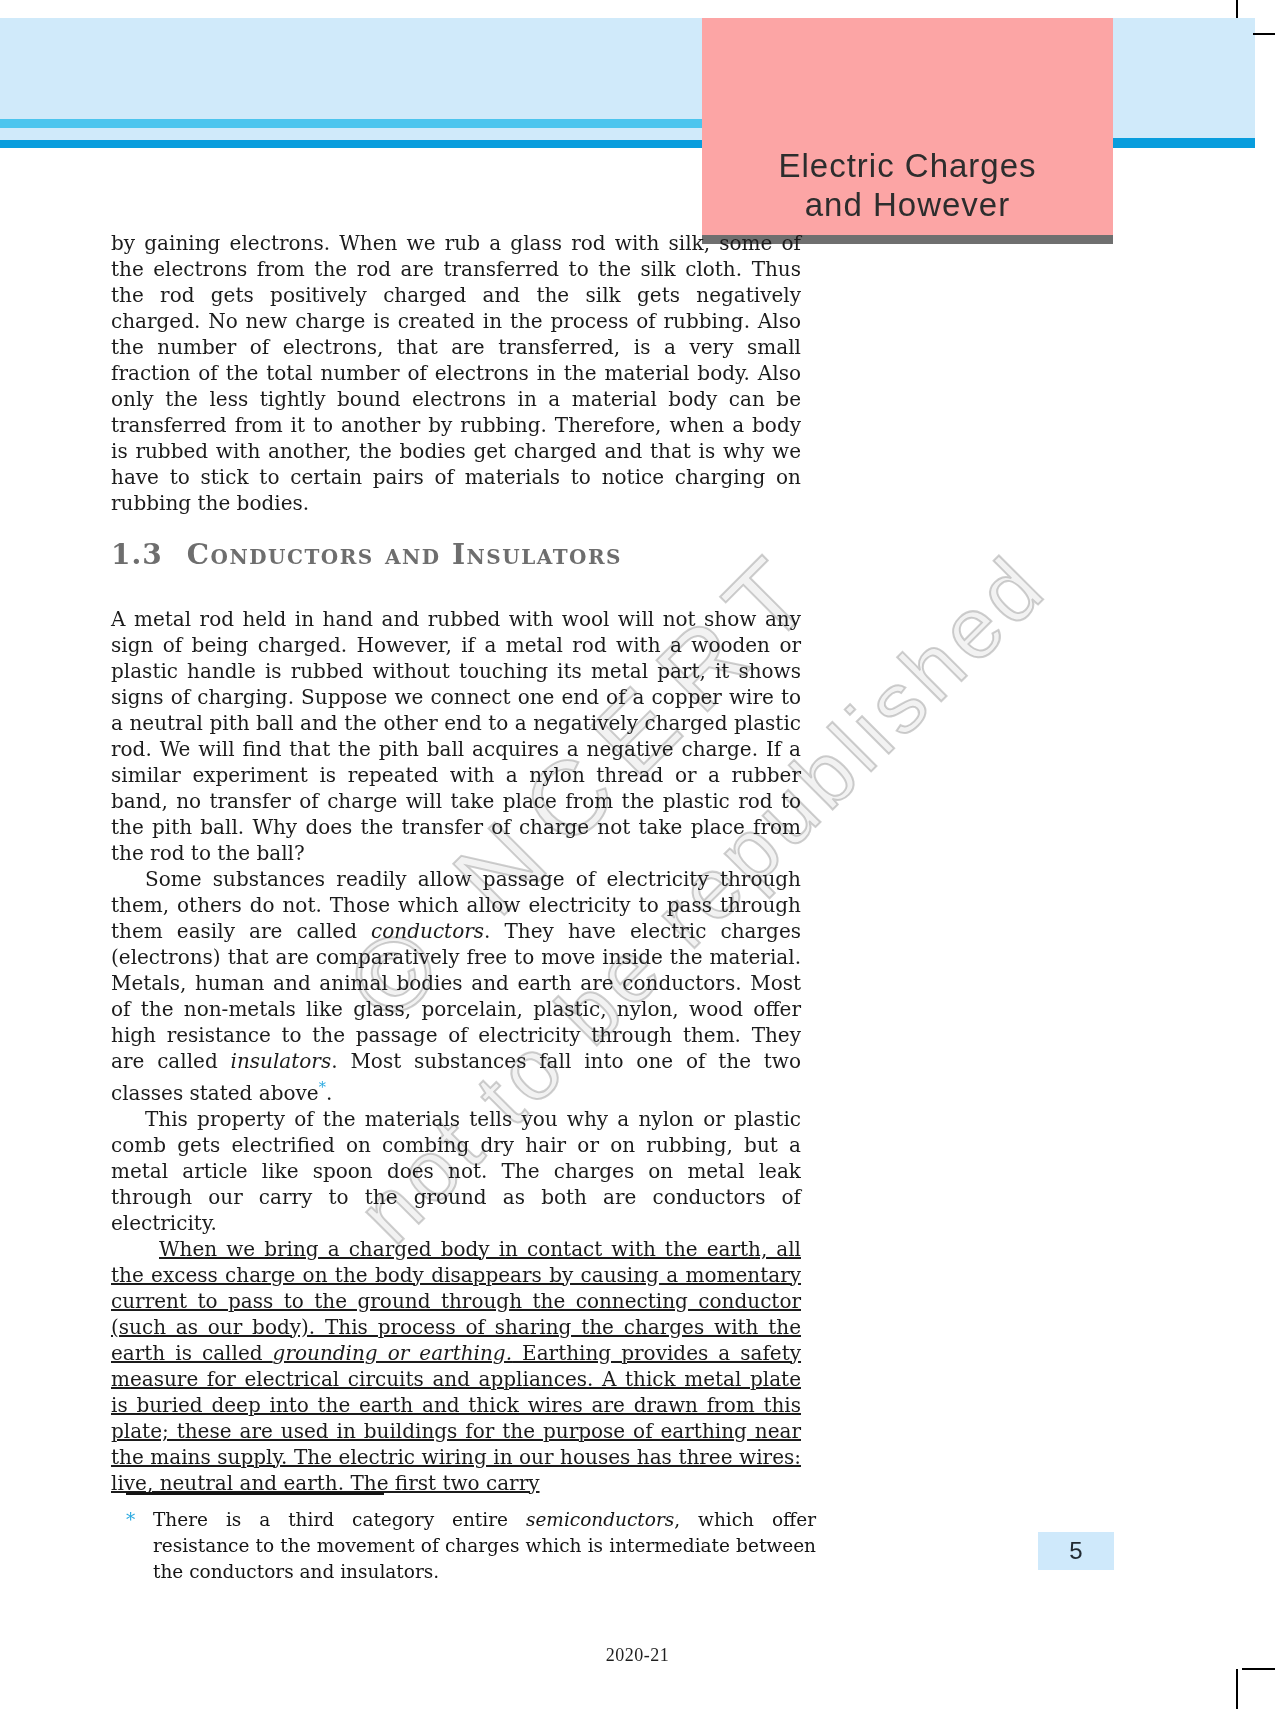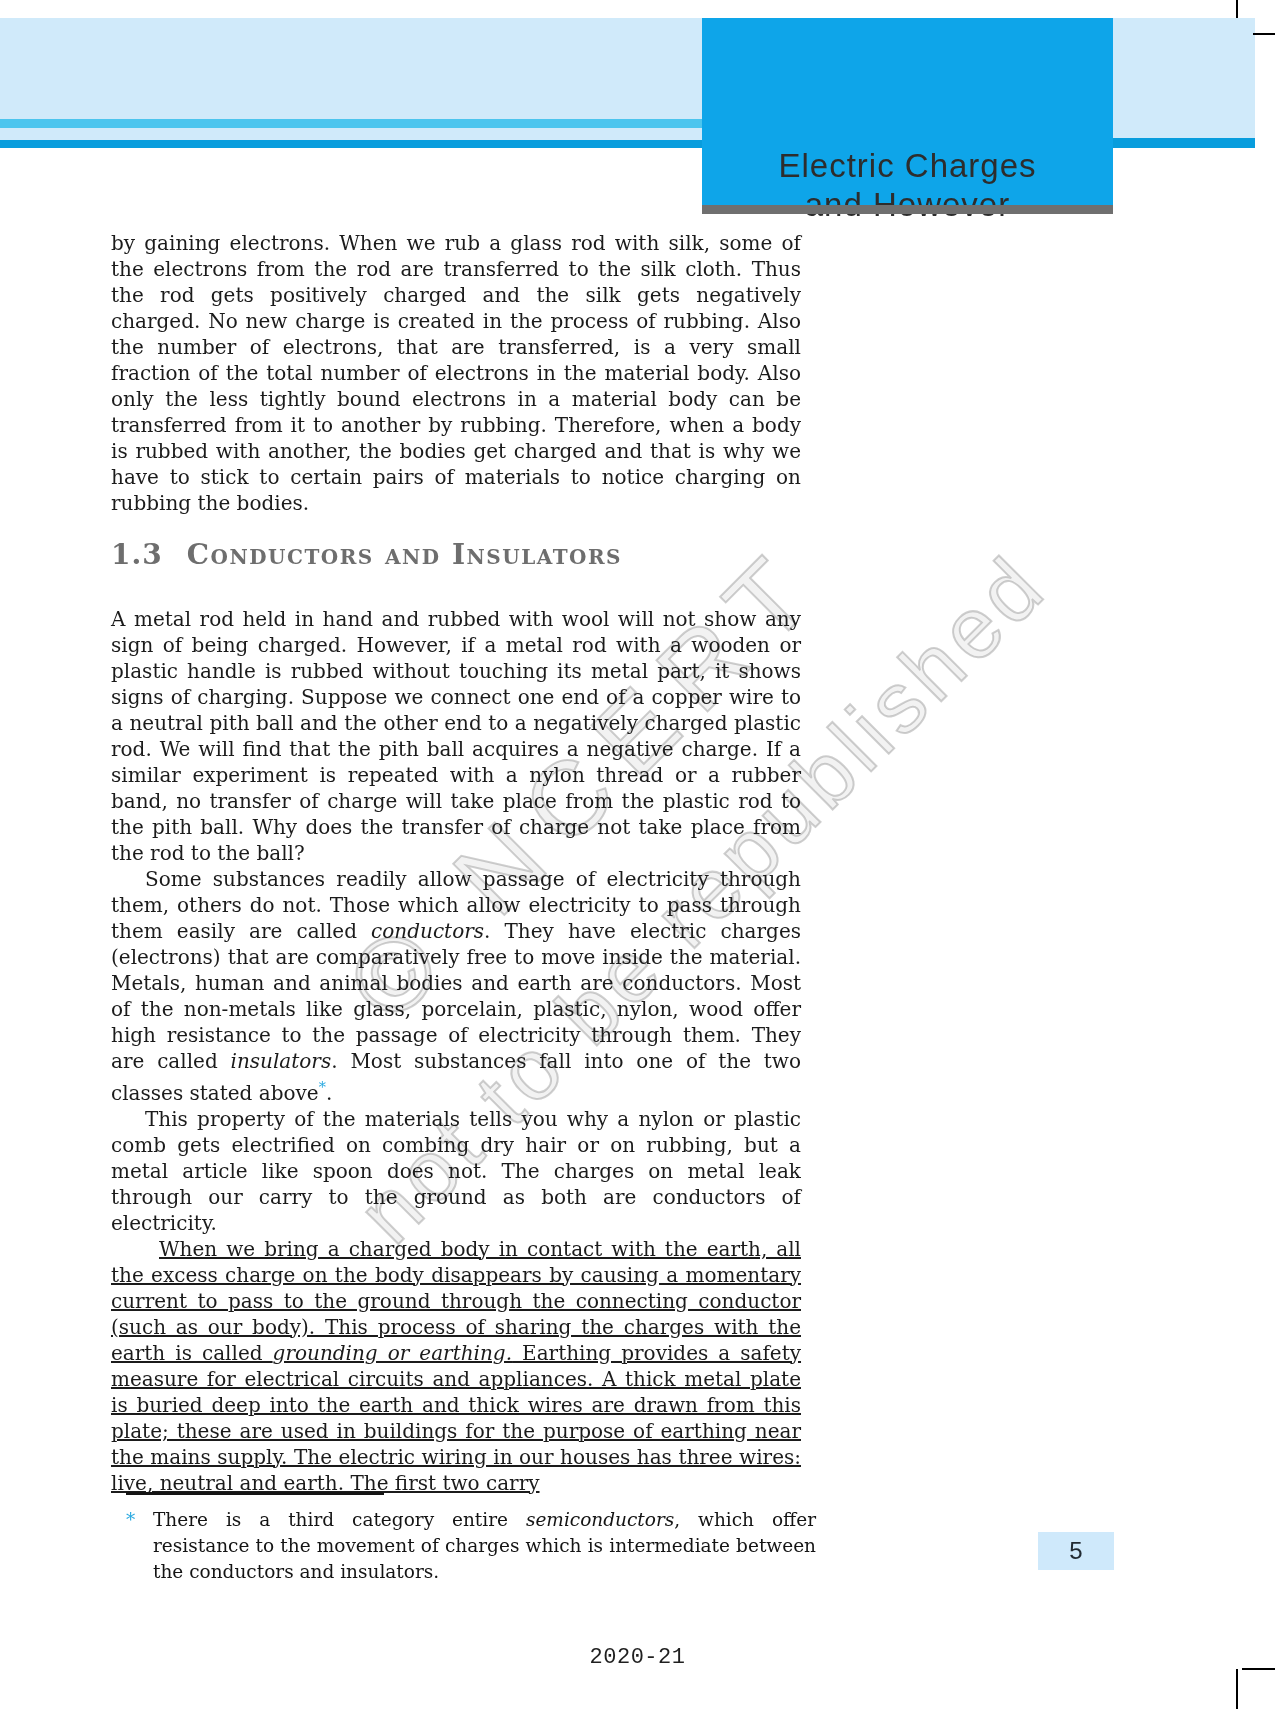--- a/index.html
+++ b/index.html
@@ -11,21 +11,21 @@
 
   
   .band-light-left  { left:0; top:18px; width:702px; height:101px; background:#d0eafa; }
   .band-mid-left    { left:0; top:119px; width:702px; height:9px;  background:#4cc5ee; }
   .band-light2-left { left:0; top:128px; width:702px; height:12px; background:#d0eafa; }
   .band-dark-left   { left:0; top:140px; width:702px; height:8px;  background:#089ddd; }
   .band-light-right { left:1113px; top:18px; width:142px; height:120px; background:#d0eafa; }
   .band-dark-right  { left:1113px; top:138px; width:142px; height:10px; background:#089ddd; }
 
   
-  .chapter-box { left:702px; top:18px; width:411px; height:196px; background:#0ea5e9; }
+  .chapter-box { left:702px; top:18px; width:411px; height:226px; background:#fca5a5; }
   .chapter-bar { position:absolute; left:0; bottom:0; width:100%; height:9px; background:#6f6f6f; }
   .chapter-title {
     position:absolute; left:0; right:0; top:128px; text-align:center;
     font-family:"Liberation Sans", sans-serif; font-size:33px; line-height:39px;
     font-weight:300; color:#2d2d2d; letter-spacing:1px;
   }
 
   
   .mark { background:#000; }
   .mark-v-top { left:1236px; top:0; width:2px; height:18px; }
@@ -69,21 +69,21 @@
   .fn-star { position:absolute; left:0; top:0; }
 
   
   .pagenum-box {
     position:absolute; left:1038px; top:1532px; width:76px; height:38px; background:#cfe9fb;
     display:flex; align-items:center; justify-content:center;
     font-family:"Liberation Sans", sans-serif; font-size:24px; color:#222b33;
   }
   .edition {
     position:absolute; left:0; top:1645px; width:100%; text-align:center;
-    font-family:Liberation Mono, monospace; font-size:22px; color:#1f1f1f; letter-spacing:0.5px;
+    font-family:Liberation Serif, serif; font-size:18px; color:#1f1f1f; letter-spacing:0.5px;
   }
 </style>
 </head>
 <body>
 
 <div class="page">
 
   <div class="watermark">
     <div class="wm-line1">© NCERT</div>
     <div class="wm-line2">not to be republished</div>

